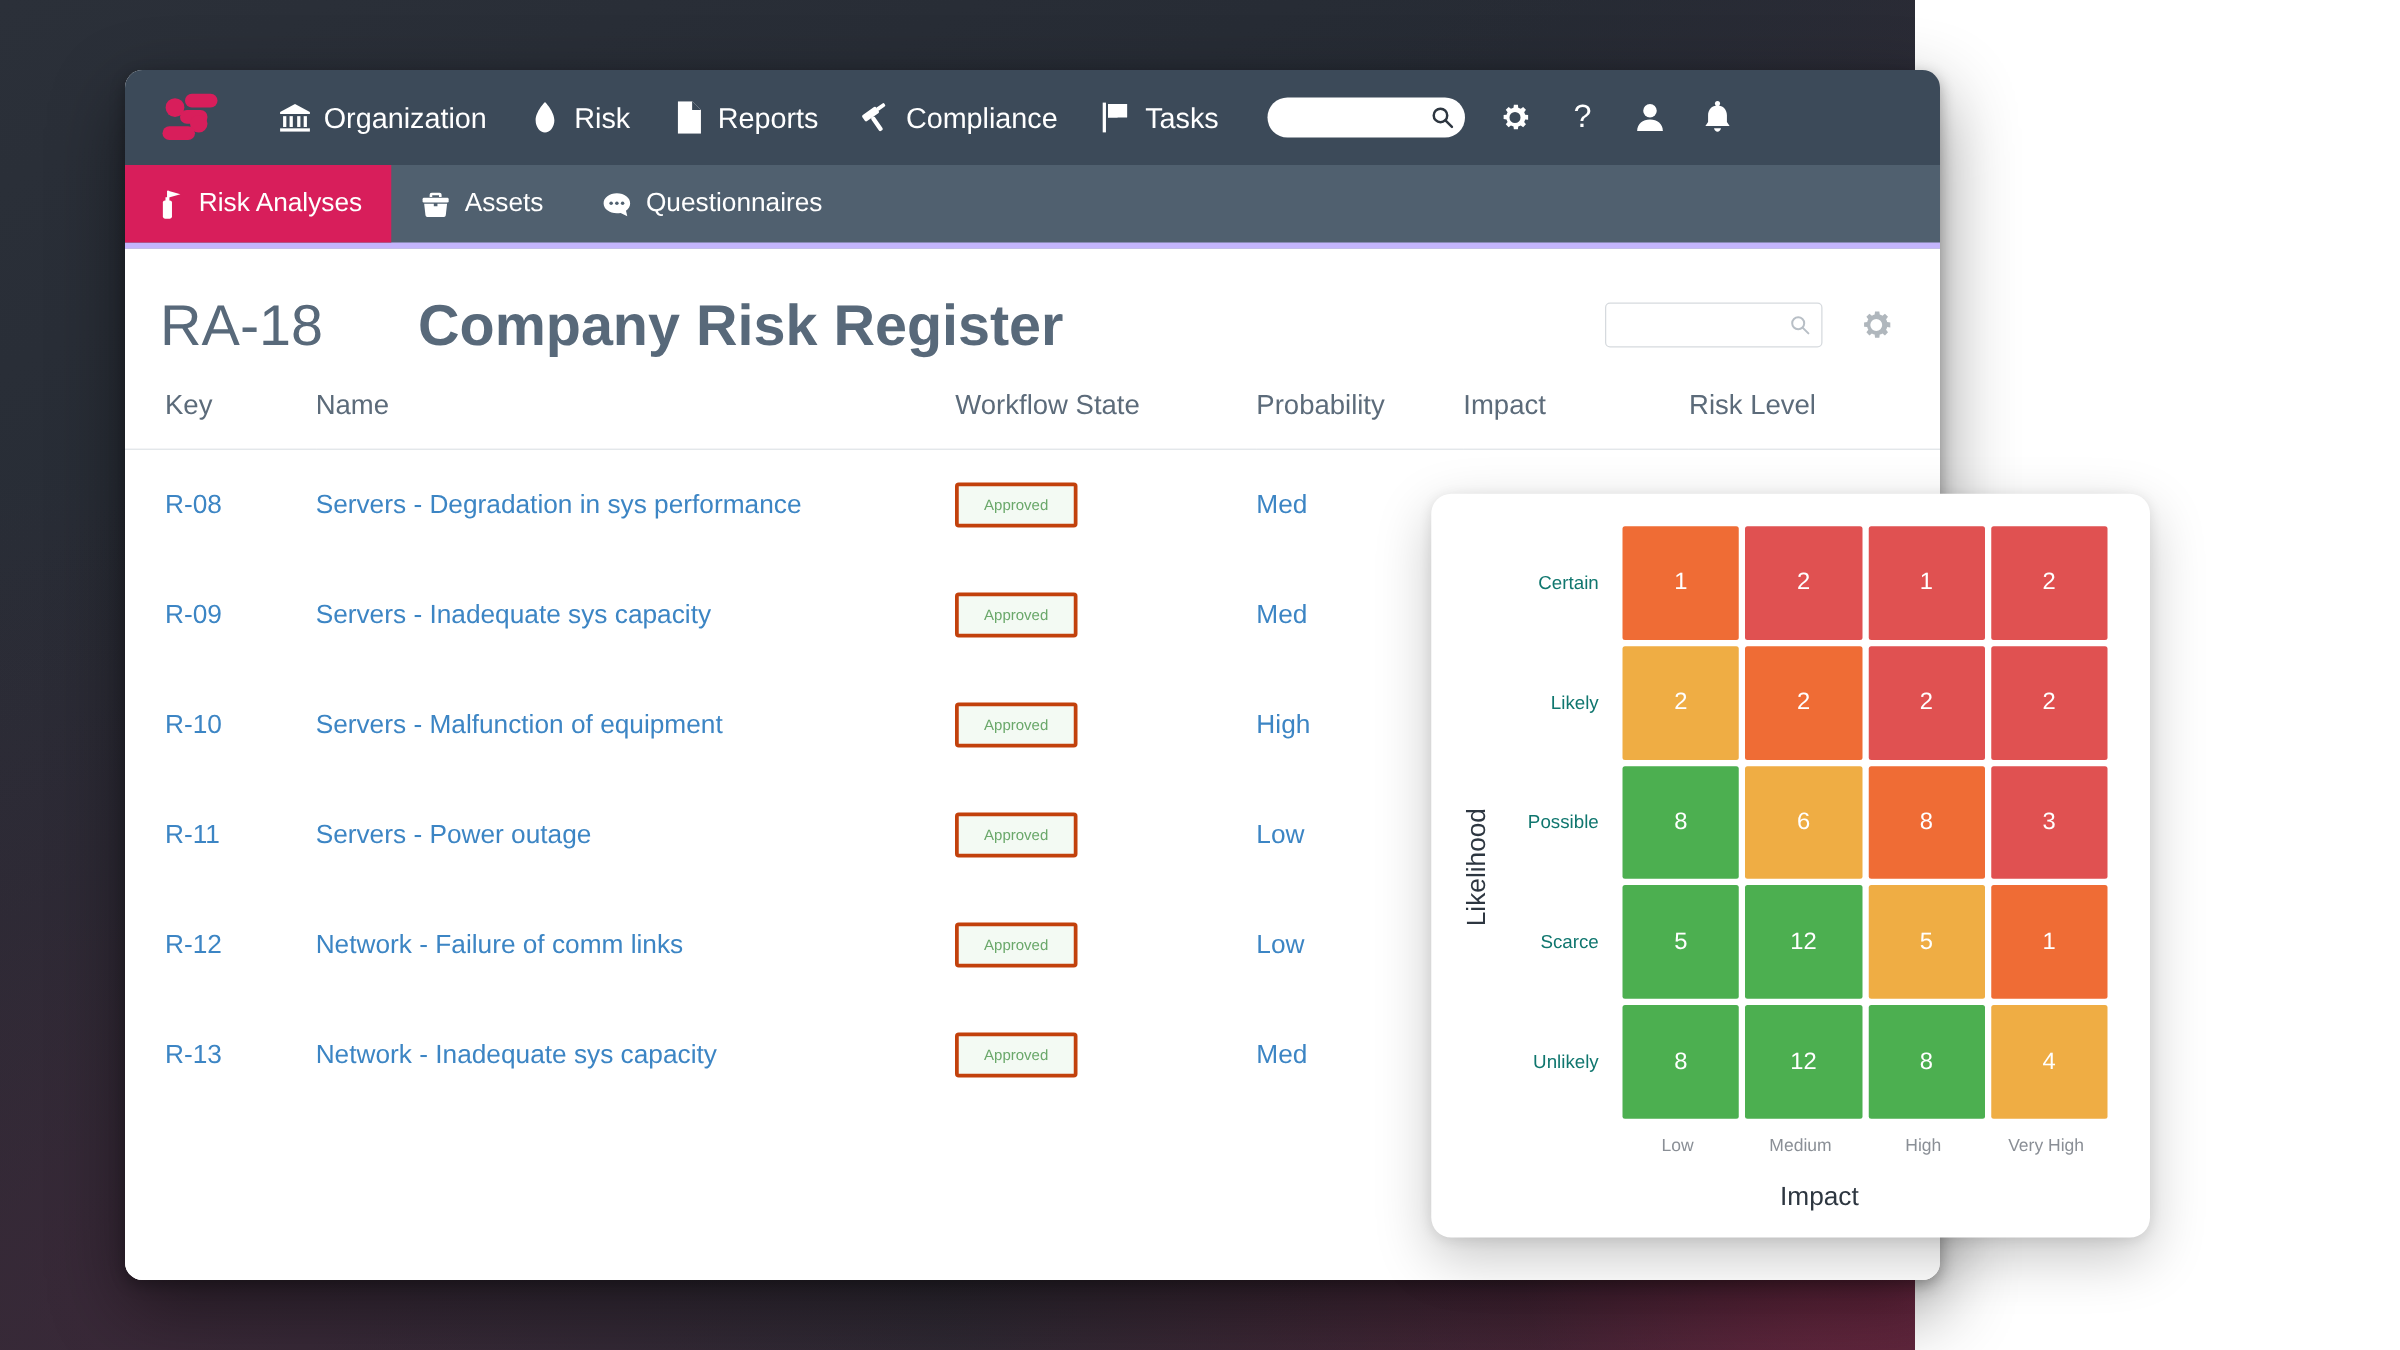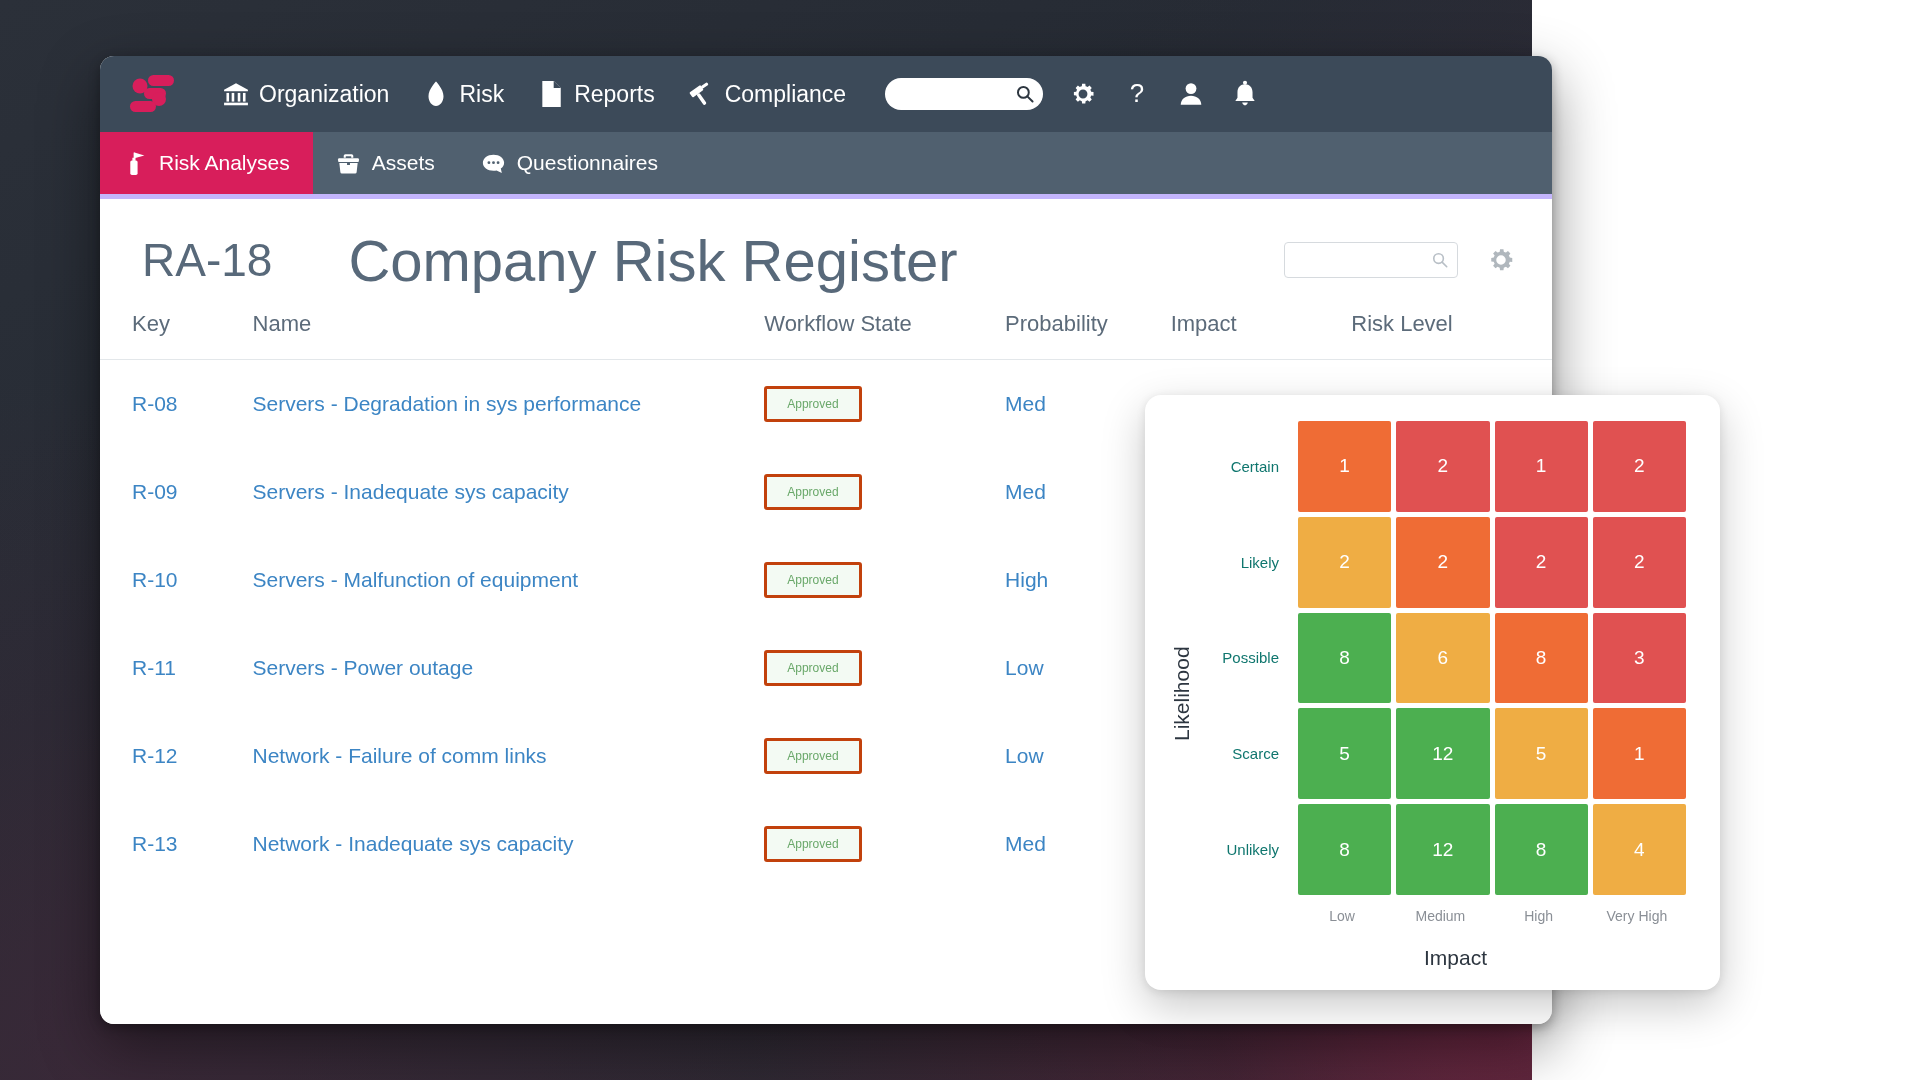--- a/index.html
+++ b/index.html
@@ -159,33 +159,33 @@
     flex: 1 1 auto;
     background: #ffffff;
     padding: 26px 0 0 0;
     position: relative;
     overflow: hidden;
   }
 
   .titlerow {
     display: flex;
     align-items: center;
-    padding: 0 36px 0 42px;
+    padding: 0 36px 0 28px;
     height: 70px;
   }
   .page-key {
     font-size: 46px;
     color: #58697a;
     font-weight: 400;
     letter-spacing: 0px;
   }
   .page-title {
-    font-size: 58px;
+    font-size: 46px;
     color: #58697a;
-    font-weight: 400;
+    font-weight: 700;
     margin-left: 76px;
   }
   .titlerow-spacer { flex: 1 1 auto; }
 
   .page-search {
     width: 172px;
     height: 34px;
     border: 1px solid #d6dade;
     border-radius: 4px;
     background: #fff;
@@ -407,20 +407,31 @@
             <g transform="rotate(-35 12 12)">
               <rect x="3" y="4.2" width="12.5" height="5.6" rx="1.2"></rect>
               <rect x="15" y="5.6" width="7" height="2.8" rx="1"></rect>
               <rect x="7.4" y="9.6" width="3.2" height="12" rx="1.2"></rect>
             </g>
           </svg>
         </span>
         <span>Compliance</span>
       </div>
 
+      <div class="navitem">
+        <span class="nicon">
+          <svg width="24" height="26" viewBox="0 0 22 24" fill="#ffffff">
+            <rect x="1" y="1" width="2.4" height="22"></rect>
+            <path d="M5 2 H19 L19 12 H5 Z"></path>
+            <path d="M5 2 L12 2 L12 12 L5 12 Z"></path>
+            <path d="M5 2 H19 V11.8 L12.5 9.2 L5 12 Z"></path>
+          </svg>
+        </span>
+        <span>Tasks</span>
+      </div>
 
       <div class="searchbox">
         <input type="text" value="" placeholder="" style="">
         <span class="sicon">
           <svg width="18" height="18" viewBox="0 0 20 20" fill="none" stroke="#2d3640" stroke-width="2.2">
             <circle cx="8.2" cy="8.2" r="6"></circle>
             <line x1="12.6" y1="12.6" x2="18.4" y2="18.4" stroke-linecap="round"></line>
           </svg>
         </span>
       </div>

